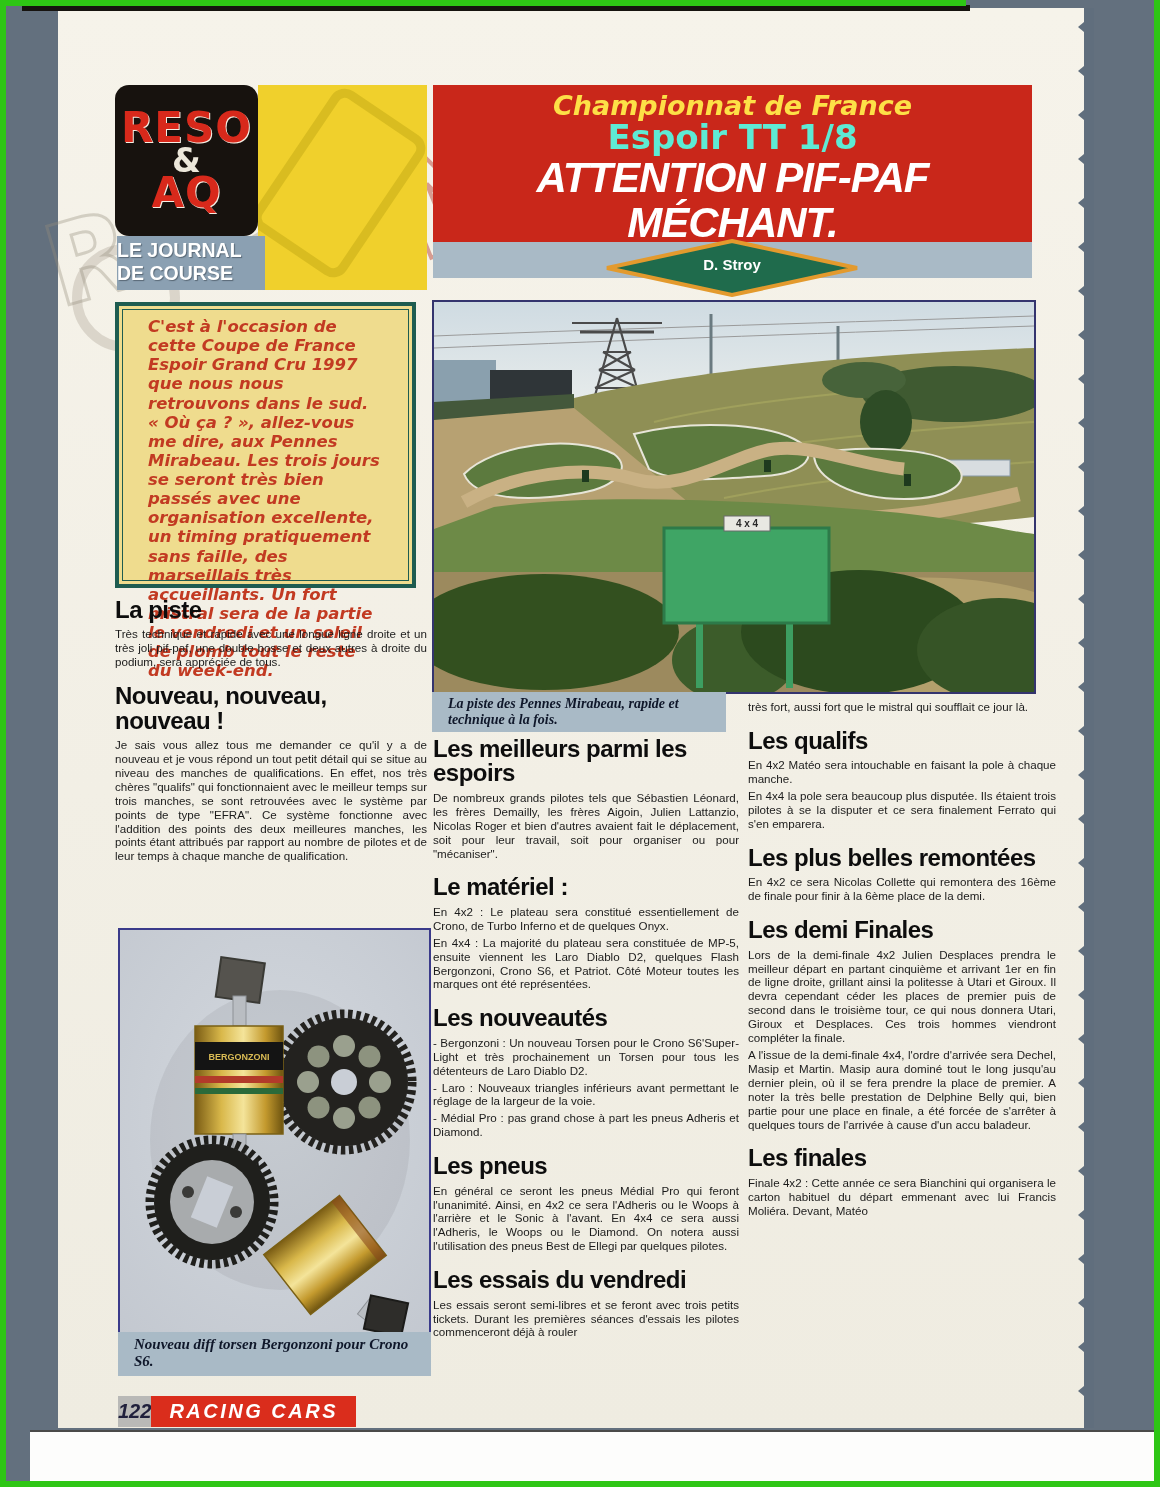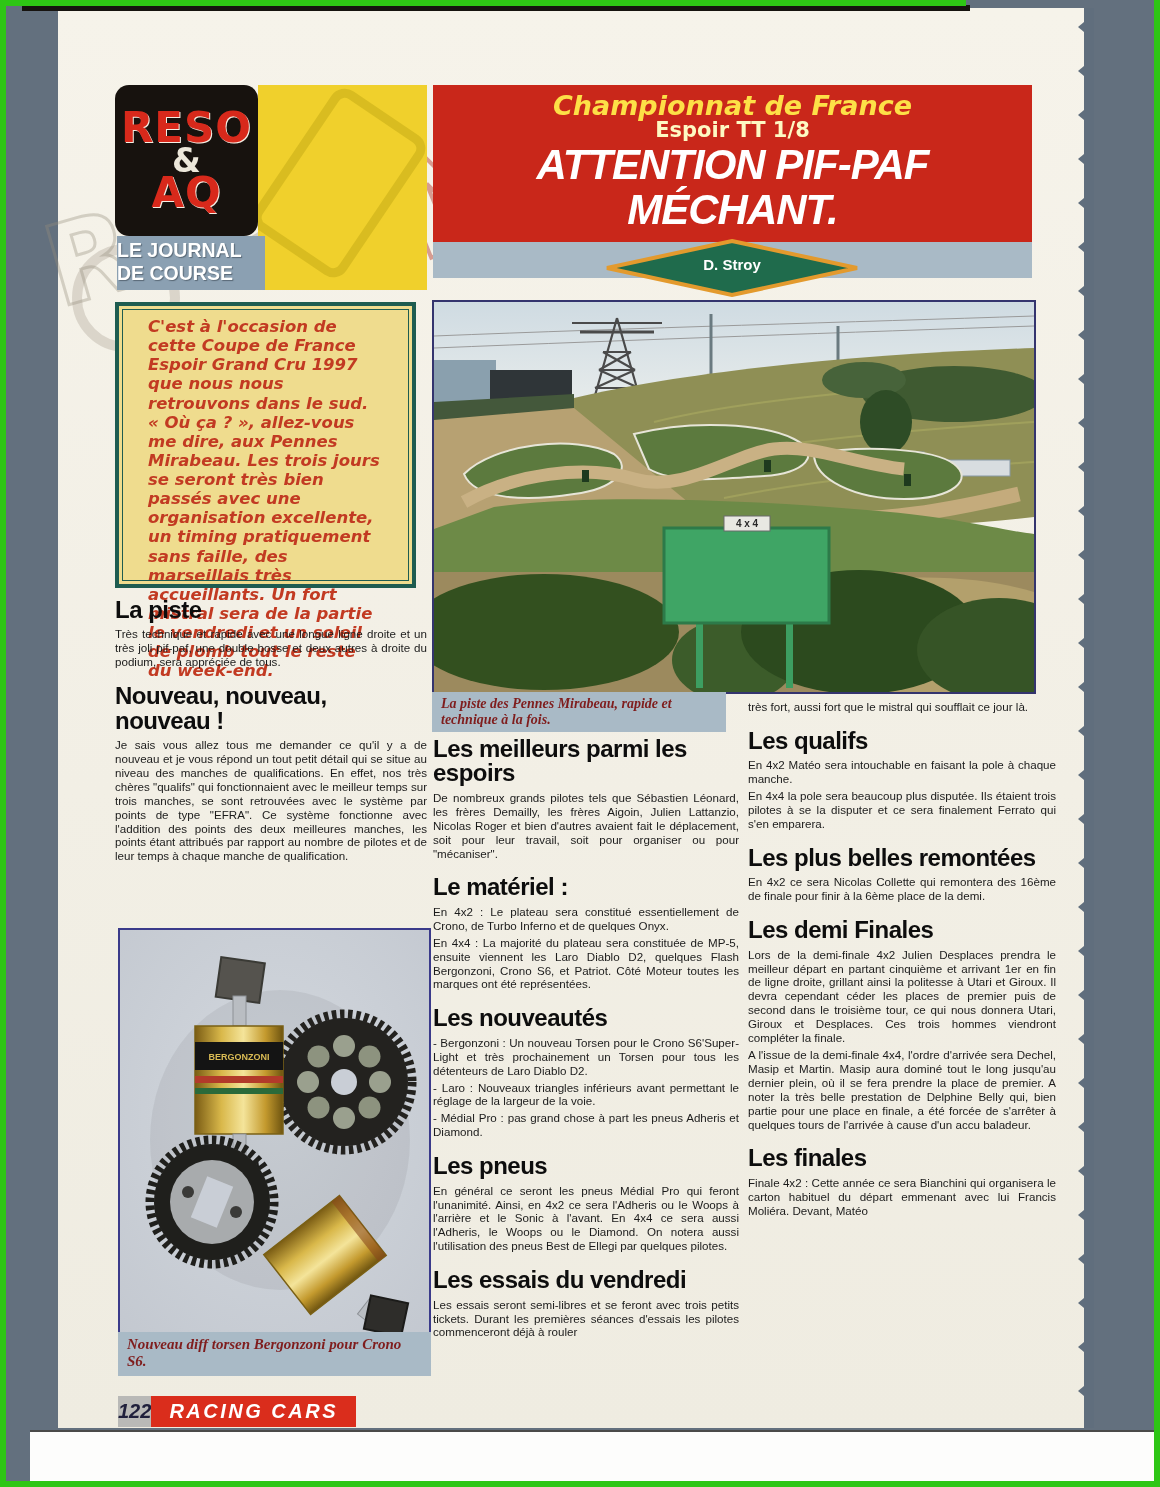--- a/index.html
+++ b/index.html
@@ -28,37 +28,37 @@
   .logo-yellow{left:258px;top:85px;width:169px;height:205px;background:#f0d02c;overflow:hidden;}
   .logo-yellow:after{content:"";position:absolute;left:26px;top:14px;width:92px;height:150px;
               border:9px solid rgba(170,148,8,.33);border-radius:16px;transform:rotate(34deg);}
   .tagline{left:117px;top:236px;width:148px;height:54px;background:#8ba0b2;color:#fff;
            font-weight:800;font-size:19.5px;line-height:1.2;padding:3px 0 0 0;box-sizing:border-box;
            text-shadow:1px 1px 1px rgba(40,50,60,.5);}
 
   
   .banner{left:433px;top:85px;width:599px;height:157px;background:#c9271a;text-align:center;}
   .kicker{color:#fde047;font-family:"DejaVu Sans",sans-serif;font-weight:800;font-size:27px;line-height:1.05;padding-top:7px;font-style:italic;}
-  .kicker2{color:#fef9c3;font-family:"DejaVu Sans",sans-serif;font-weight:800;font-size:21px;line-height:1.0;}
+  .kicker2{color:#5eead4;font-family:"DejaVu Sans",sans-serif;font-weight:800;font-size:34px;line-height:1.0;}
   .btitle{color:#fff;font-style:italic;font-weight:800;font-size:42px;line-height:.98;letter-spacing:-1px;margin-top:3px;}
   .author-strip{left:433px;top:242px;width:599px;height:36px;background:#a9bac6;}
   .diamond{left:603px;top:239px;width:258px;height:58px;}
   .diamond span{position:absolute;left:0;top:17px;width:100%;text-align:center;color:#fff;
                 font-weight:800;font-size:15px;}
 
   
   .intro-box{left:115px;top:302px;width:301px;height:286px;background:#efdc8e;border:4px solid #1e5c50;
              box-sizing:border-box;outline:1px solid #1e5c50;outline-offset:-8px;}
   .intro-text{padding:11px 29px;color:#c23a22;font-family:"DejaVu Sans",sans-serif;
               font-style:italic;font-weight:700;font-size:16.5px;line-height:1.16;}
 
   
   .track-fig{left:432px;top:300px;width:600px;height:390px;border:2px solid #34346e;}
-  .caption-bar{background:#a9bac6;color:#7f1d1d;font-family:"Liberation Serif",serif;
-               font-style:italic;font-weight:700;font-size:14px;line-height:1.15;padding:4px 9px;box-sizing:border-box;}
+  .caption-bar{background:#a9bac6;color:#0f172a;font-family:"Liberation Serif",serif;
+               font-style:italic;font-weight:700;font-size:14px;line-height:1.15;padding:4px 16px;box-sizing:border-box;}
   .track-caption{left:432px;top:692px;width:294px;min-height:40px;}
   .parts-fig{left:118px;top:928px;width:309px;height:402px;background:#c9ced6;border:2px solid #3a3a8a;}
   .parts-caption{left:118px;top:1332px;width:313px;min-height:44px;font-size:15px;}
 
   
   .col{position:absolute;}
   .col-left{left:115px;top:598px;width:312px;}
   .col-mid{left:433px;top:737px;width:306px;}
   .col-right{left:748px;top:700px;width:308px;}
   h2.sec{font-weight:800;font-size:24px;line-height:1.02;letter-spacing:-.5px;color:#0d0d0d;margin:0 0 5px 0;}

